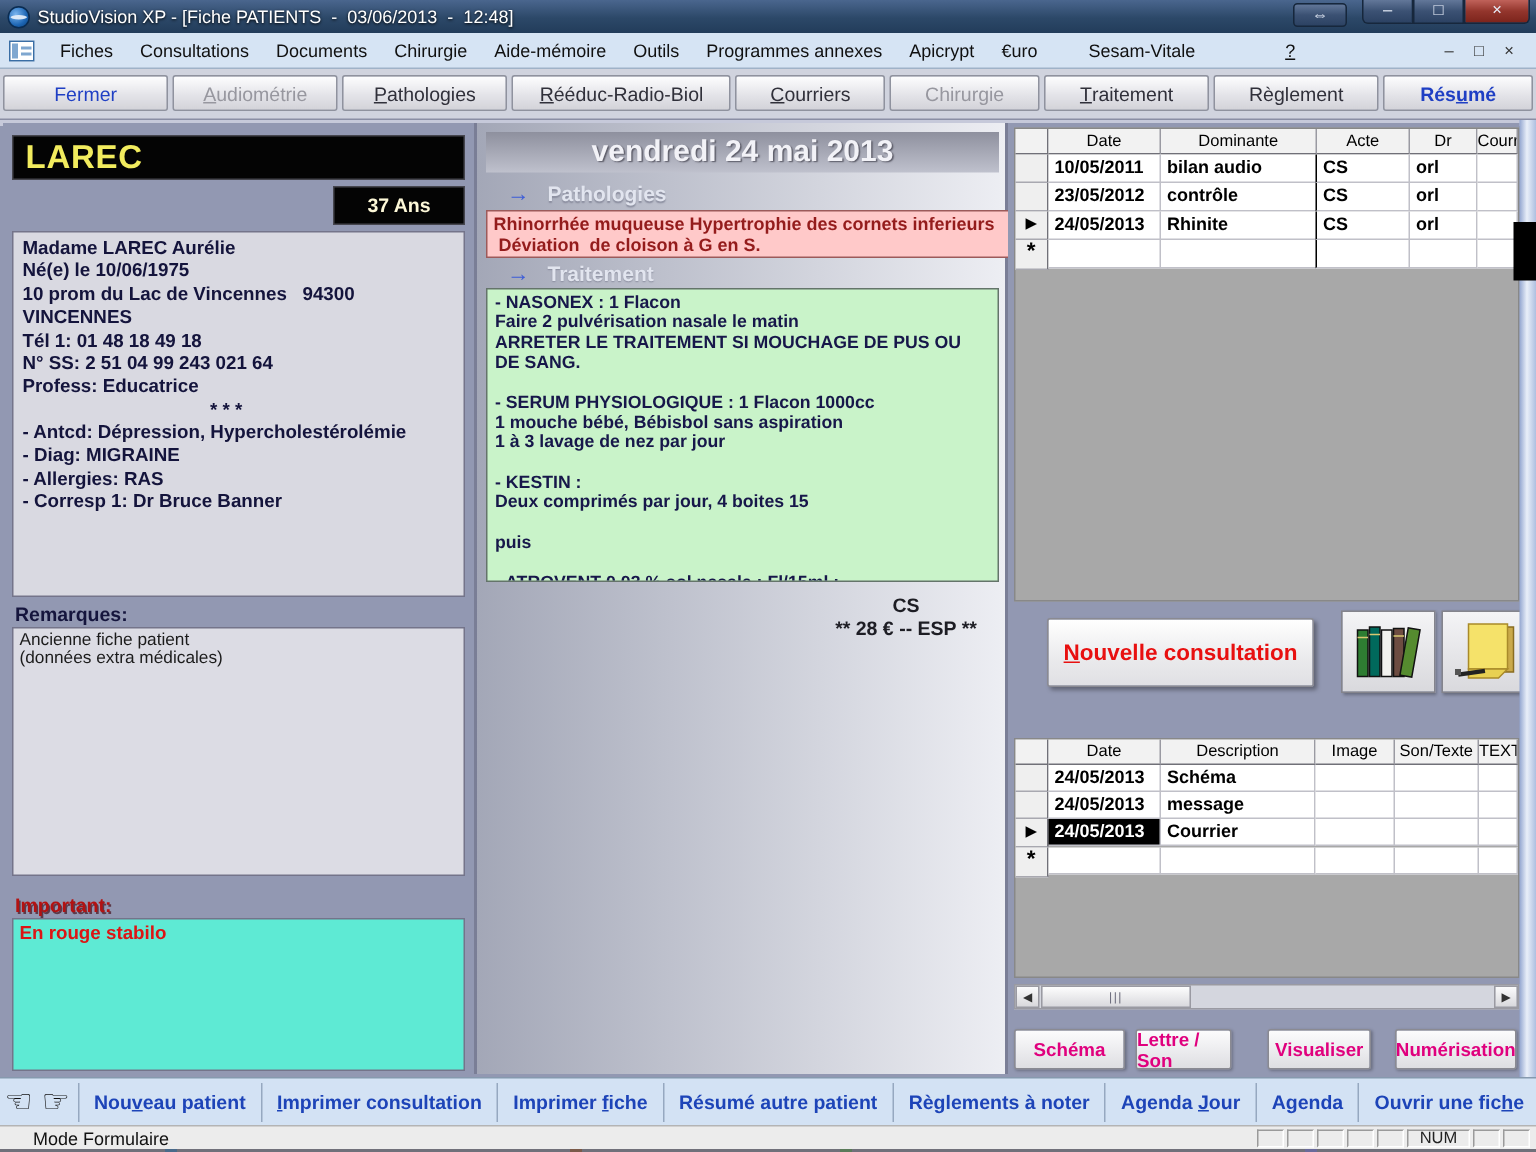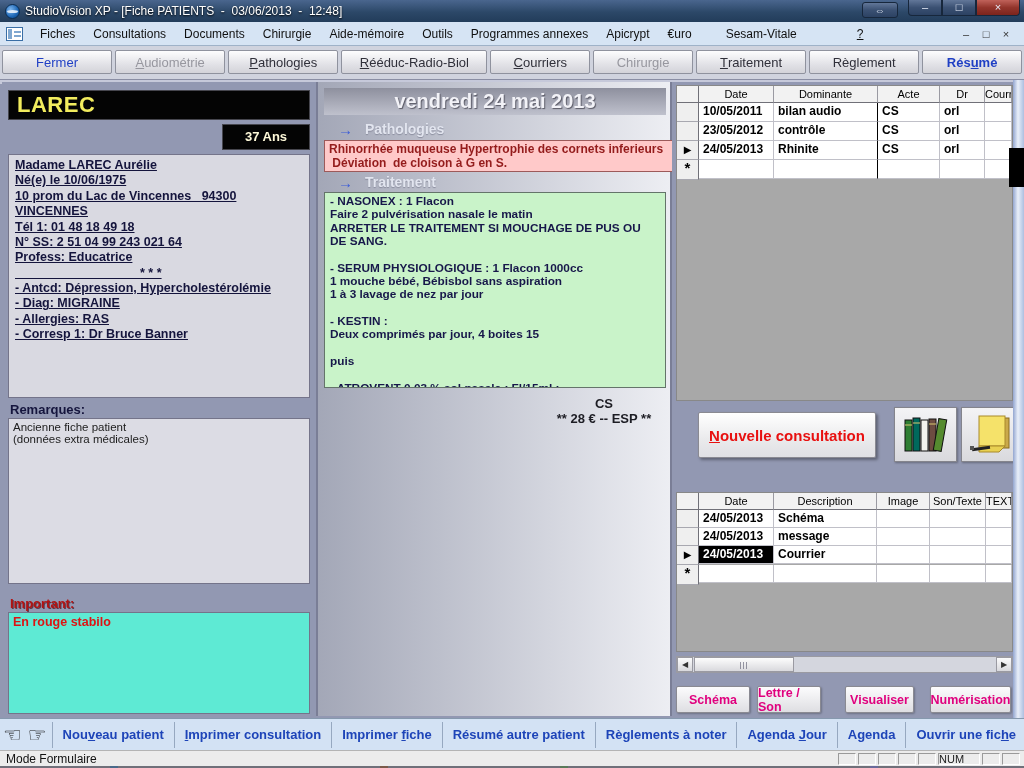--- a/index.html
+++ b/index.html
@@ -65,21 +65,21 @@
   
   .name-box { position:absolute; left:6px; top:8px; width:302px; height:30px; background:#040404;
     border:1px solid #46464e; color:#f2ec5e; font-size:22px; font-weight:bold; line-height:28px;
     padding-left:8px; letter-spacing:.5px; }
   .fn-box { position:absolute; left:6px; top:42px; width:206px; height:26px; background:#040404;
     border:1px solid #46464e; color:#f2ec5e; font-size:17px; font-weight:bold; line-height:24px; padding-left:7px; }
   .age-box { position:absolute; left:220px; top:42px; width:88px; height:26px; background:#040404;
     border:1px solid #46464e; color:#fdf8d8; font-size:13px; font-weight:bold; line-height:24px; text-align:center; }
   .info-box { position:absolute; left:6px; top:72px; width:302px; height:244px; background:#d9d9e1;
     border:1px solid #74748a; padding:3px 6px; font-size:12.5px; font-weight:bold; color:#14143c;
-    line-height:1.23; white-space:pre-wrap; overflow:hidden;text-decoration:underline; }
+    line-height:1.23; white-space:pre-wrap; overflow:hidden; }
   .remarks-label { position:absolute; left:8px; top:320px; font-size:13px; font-weight:bold; color:#15153d; }
   .remarks-box { position:absolute; left:6px; top:336px; width:302px; height:166px; background:#dcdce4;
     border:1px solid #74748a; padding:2px 4px; font-size:11.5px; color:#1c1c1c; white-space:pre-wrap; }
   .important-label { position:absolute; left:8px; top:514px; font-size:13px; font-weight:bold; color:#b31212;
     text-shadow:1px 1px 0 #5c3a4a; }
   .important-box { position:absolute; left:6px; top:530px; width:302px; height:102px; background:#5eead4;
     border:1px solid #74748a; padding:2px 4px; font-size:12.5px; font-weight:bold; color:#dd1414; white-space:pre-wrap; }
 
   
   .date-header { position:absolute; left:6px; top:6px; width:342px; height:27px; text-align:center;
@@ -151,24 +151,24 @@
   .bottom-toolbar { position:absolute; left:0; top:718px; width:1024px; height:32px; background:#d3e2f4;
     border-top:1px solid #8699ae; display:flex; align-items:center; }
   .hand { font-size:21px; color:#111; line-height:26px; padding:0 3px; }
   .tb-sep { width:1px; height:26px; background:#96a8c0; margin:0 2px; }
   .tb-btn { flex:auto; text-align:center; font-size:13px; font-weight:bold; color:#1d44b8; padding:0 6px;
     white-space:nowrap; }
 
   
   .statusbar { position:absolute; left:0; top:750px; width:1024px; height:16px; background:#ececec;
     border-top:1px solid #b4b4b4; font-size:12px; color:#111; display:flex; align-items:center; }
-  .status-mode { padding-left:6px; flex:none; }
+  .status-mode { padding-left:22px; flex:none; }
   .status-cells { margin-left:auto; display:flex; gap:2px; padding-right:4px; align-items:center; }
   .scell { height:12px; width:18px; border:1px solid; border-color:#9a9a9a #fff #fff #9a9a9a; }
-  .scell.num { width:42px; font-size:11px; line-height:11px; color:#222; }
+  .scell.num { width:42px; font-size:11px; text-align:center; line-height:11px; color:#222; }
   .bottom-strip { position:absolute; left:0; top:766px; width:1024px; height:2px; background:#70707a; }
   .bottom-strip i { position:absolute; top:0; height:2px; width:8px; display:block; }
 </style>
 </head>
 <body>
 
 <div class="titlebar">
   <span class="app-icon"></span>
   <span class="title-text">StudioVision XP - [Fiche PATIENTS  -  03/06/2013  -  12:48]</span>
   <span class="win-controls">

